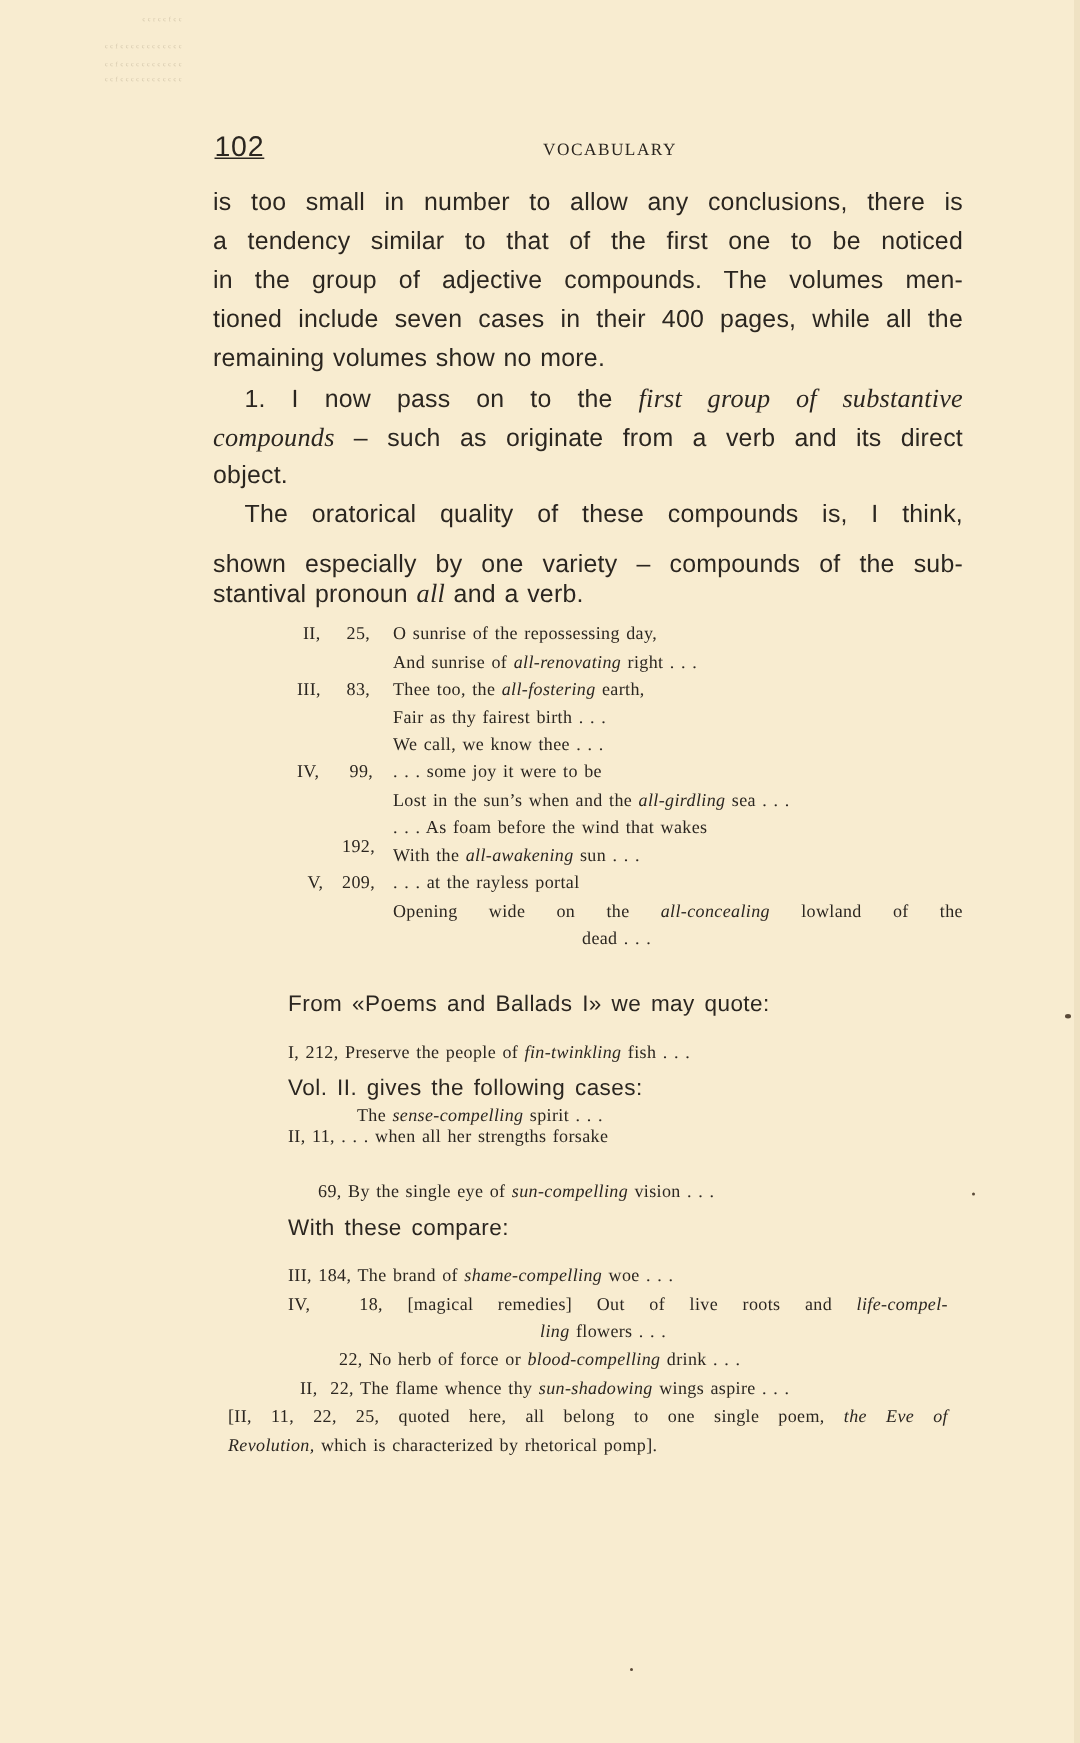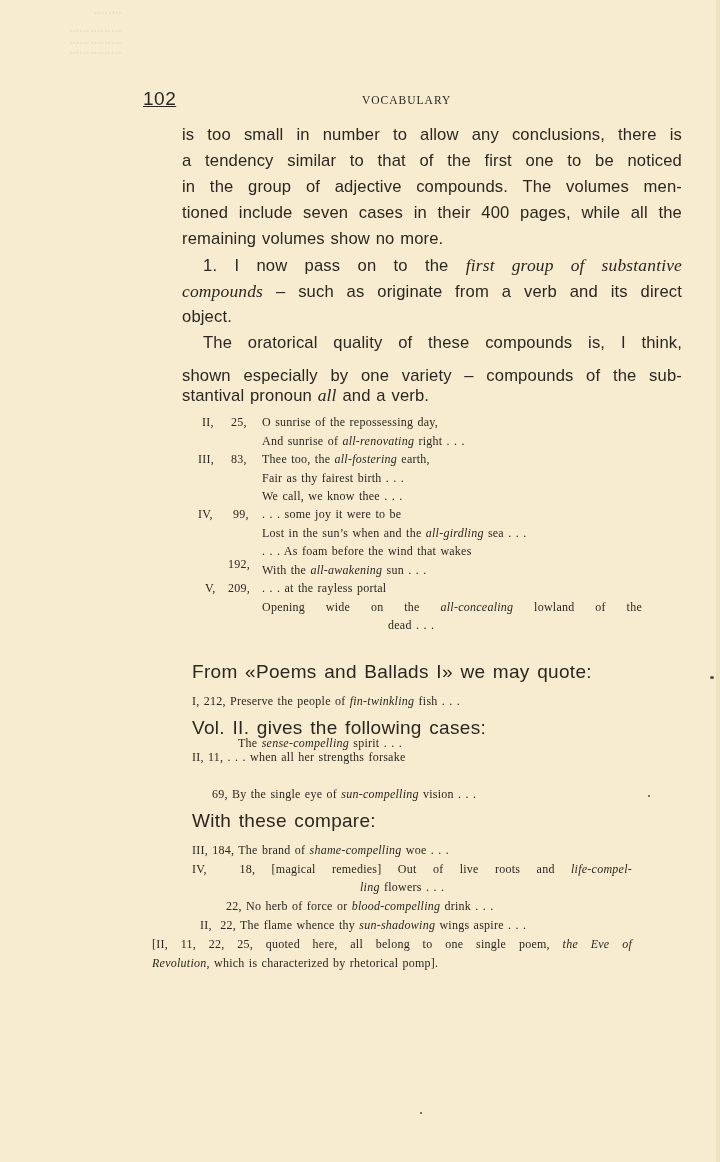--- a/index.html
+++ b/index.html
@@ -8,24 +8,24 @@
     background:#f8ecd0;
     font-family:"Liberation Serif", serif;
     color:#2b2620;
   }
   .page-edge { position:absolute; right:0; top:0; width:4px; height:1162px; background:#efe2c3; }
   .stamp { position:absolute; left:55px; top:8px; width:160px; height:50px; opacity:0.35; }
   .stamp span { position:absolute; font-size:7px; color:#8a7a60; }
   .ln { position:absolute; white-space:nowrap; }
   .hdr-num { left:143px; top:88px; font-size:19px; font-family:"Liberation Sans", sans-serif; font-weight:300; letter-spacing:0.5px;text-decoration:underline; }
   .hdr-title { left:362px; top:94px; font-size:11.5px; letter-spacing:1px; font-family:"Liberation Serif", serif; }
-  .body { font-family:"Liberation Sans", sans-serif; font-size:16.6px; letter-spacing:0.15px; word-spacing:1px;margin-left:40px; }
+  .body { font-family:"Liberation Sans", sans-serif; font-size:16.6px; letter-spacing:0.15px; word-spacing:1px; }
   .body i { font-family:"Liberation Serif", serif; font-size:17.5px; }
   .verse { font-size:12px; letter-spacing:0.25px; word-spacing:1px; }
-  .heading { font-family:"Liberation Sans", sans-serif; font-size:19px; letter-spacing:0.3px; word-spacing:2px; }
+  .heading { font-family:"Liberation Sans", sans-serif; font-size:15px; letter-spacing:0.3px; word-spacing:2px; }
   .justify { text-align:justify; text-align-last:justify; }
   .speck { position:absolute; background:#5a4a38; border-radius:50%; }
 </style>
 </head>
 <body>
 
 <div class="page-edge"></div>
 
 <div class="stamp">
   <span style="left:40px;top:2px">ᶜ ᶜ ʳ ᶜ ᶜ ᶠ ᶜ ᶜ</span>

